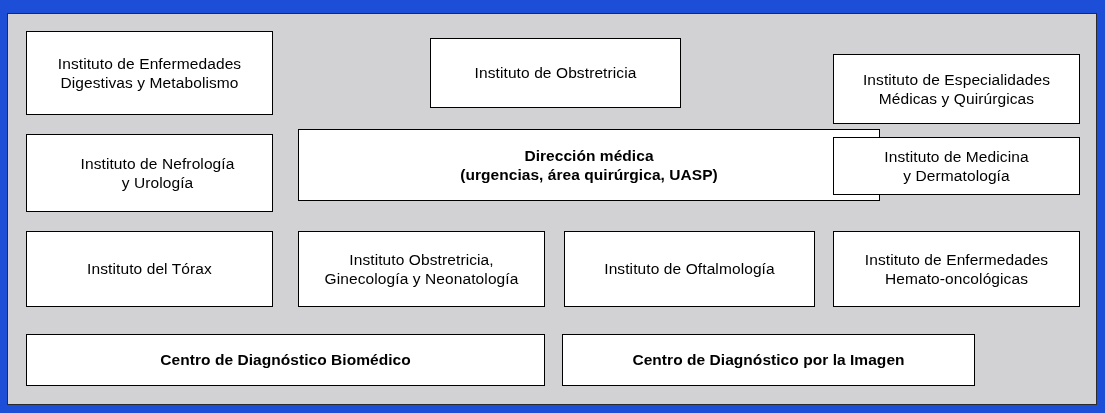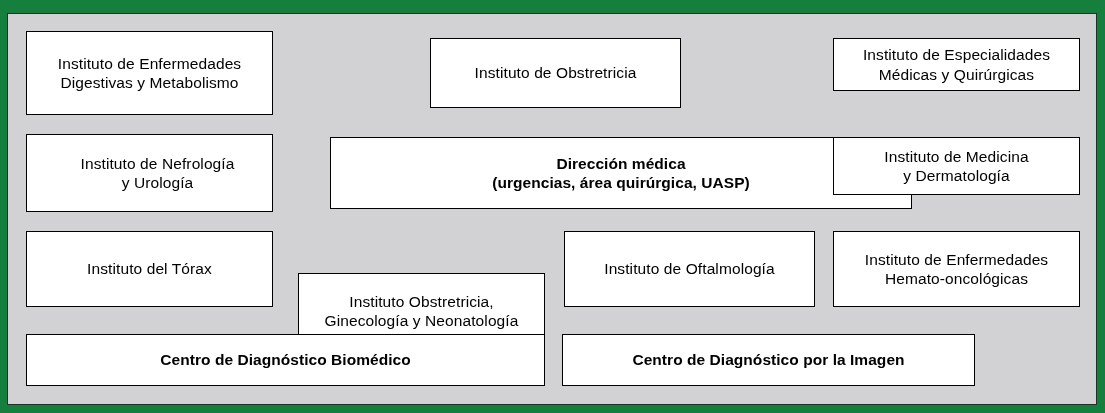--- a/index.html
+++ b/index.html
@@ -7,21 +7,21 @@
     padding: 0;
     background: #ffffff;
   }
   body {
     font-family: "Liberation Sans", sans-serif;
   }
   #org-chart {
     position: relative;
     width: 1105px;
     height: 413px;
-    background: #15803d;
+    background: #1d4ed8;
     overflow: hidden;
   }
   .frame {
     position: absolute;
     left: 7px;
     top: 13px;
     width: 1090px;
     height: 392px;
     background: #d2d2d4;
     border: 1px solid #2b2b2b;
@@ -58,40 +58,40 @@
 <div id="org-chart">
   <div class="frame">
     <div id="nodes-layer">
         <div class="node" style="left: 18px; top: 17px; width: 247px; height: 84px;">
           <span class="label">Instituto de Enfermedades
 Digestivas y Metabolismo</span>
         </div>
         <div class="node" style="left: 422px; top: 24px; width: 251px; height: 70px;">
           <span class="label">Instituto de Obstretricia</span>
         </div>
-        <div class="node" style="left: 825px; top: 24px; width: 247px; height: 53px;">
+        <div class="node" style="left: 825px; top: 40px; width: 247px; height: 70px;">
           <span class="label">Instituto de Especialidades
 Médicas y Quirúrgicas</span>
         </div>
         <div class="node" style="left: 18px; top: 120px; width: 247px; height: 78px; padding-left: 22px;">
           <span class="label">Instituto de Nefrología
 y Urología</span>
         </div>
-        <div class="node bold" style="left: 290px; top: 123px; width: 582px; height: 72px; margin-left: 32px;">
+        <div class="node bold" style="left: 290px; top: 115px; width: 582px; height: 72px;">
           <span class="label">Dirección médica
 (urgencias, área quirúrgica, UASP)</span>
         </div>
         <div class="node" style="left: 825px; top: 123px; width: 247px; height: 58px;">
           <span class="label">Instituto de Medicina
 y Dermatología</span>
         </div>
         <div class="node" style="left: 18px; top: 217px; width: 247px; height: 76px;">
           <span class="label">Instituto del Tórax</span>
         </div>
-        <div class="node" style="left: 290px; top: 217px; width: 247px; height: 76px; margin-top: 42px;">
+        <div class="node" style="left: 290px; top: 217px; width: 247px; height: 76px;">
           <span class="label">Instituto Obstretricia,
 Ginecología y Neonatología</span>
         </div>
         <div class="node" style="left: 556px; top: 217px; width: 251px; height: 76px;">
           <span class="label">Instituto de Oftalmología</span>
         </div>
         <div class="node" style="left: 825px; top: 217px; width: 247px; height: 76px;">
           <span class="label">Instituto de Enfermedades
 Hemato-oncológicas</span>
         </div>

